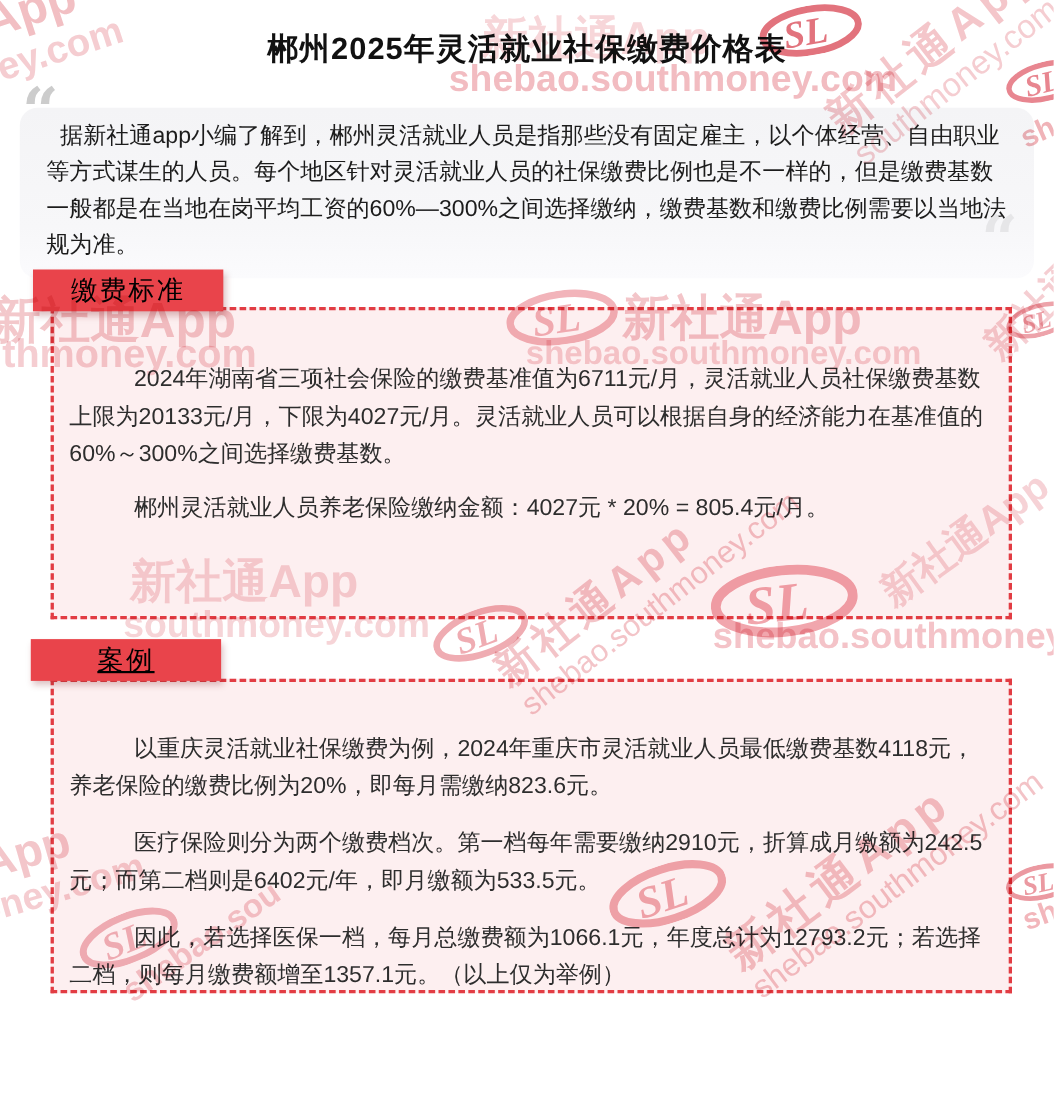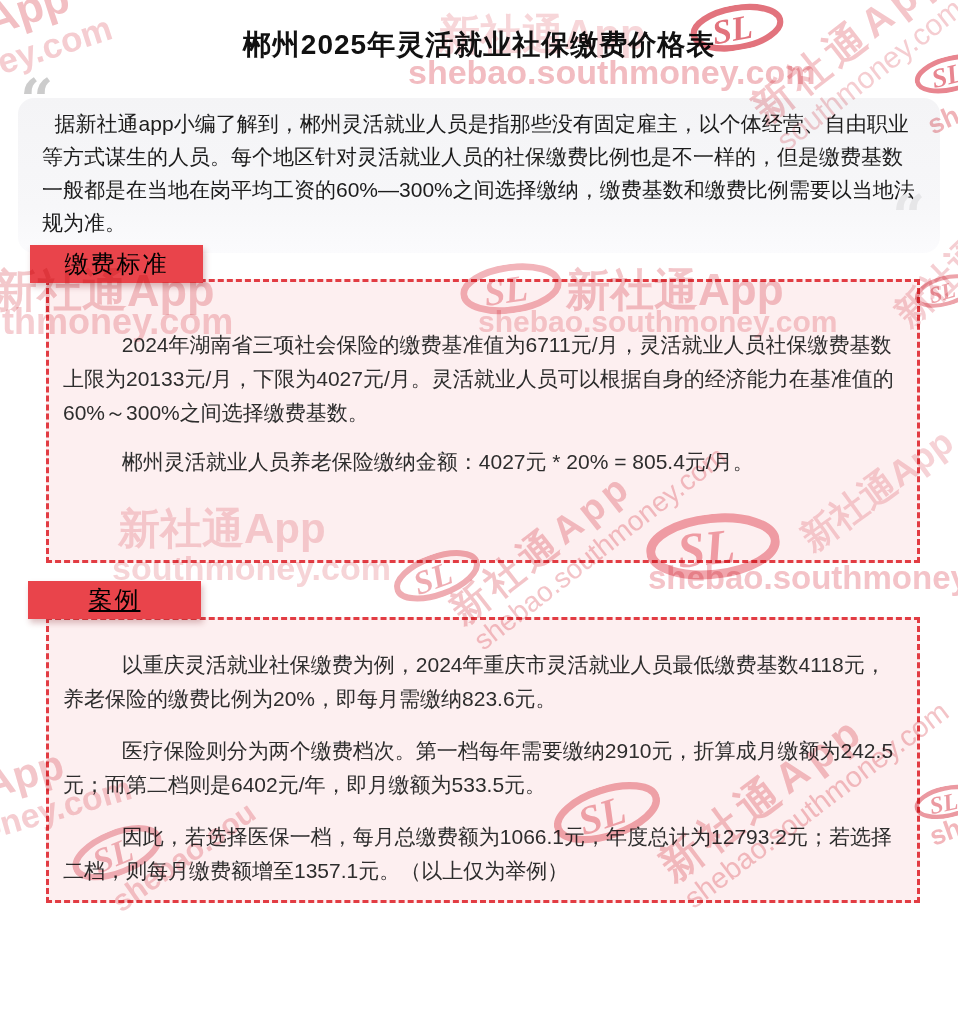--- a/index.html
+++ b/index.html
@@ -32,21 +32,21 @@
   }
   .label-1{top:245px;}
   .label-2{top:581px;left:28px;text-decoration:underline;}
   .panel{
     position:absolute;left:46px;width:874px;box-sizing:border-box;z-index:2;
     background:#fdeff0;border:3px dashed #e23c43;
     color:#2d2d2d;font-size:21px;line-height:34px;
     padding:46px 18px 0 14px;
   }
   .panel-1{top:279px;height:284px;}
-  .panel-2{top:617px;height:286px;padding-top:28px;}
+  .panel-2{top:617px;height:286px;padding-top:44px;}
   .panel p{margin:0 0 15px 0;text-indent:2.8em;}
   .panel-2 p{margin-bottom:18px;}
   .disclaimer{
     position:absolute;top:927px;left:23px;width:912px;z-index:3;text-align:center;
     font-size:18px;line-height:27px;color:#9b9b9b;
   }
   
   .wm{
     position:absolute;z-index:5;pointer-events:none;mix-blend-mode:multiply;
     white-space:nowrap;font-weight:bold;line-height:1.1;

